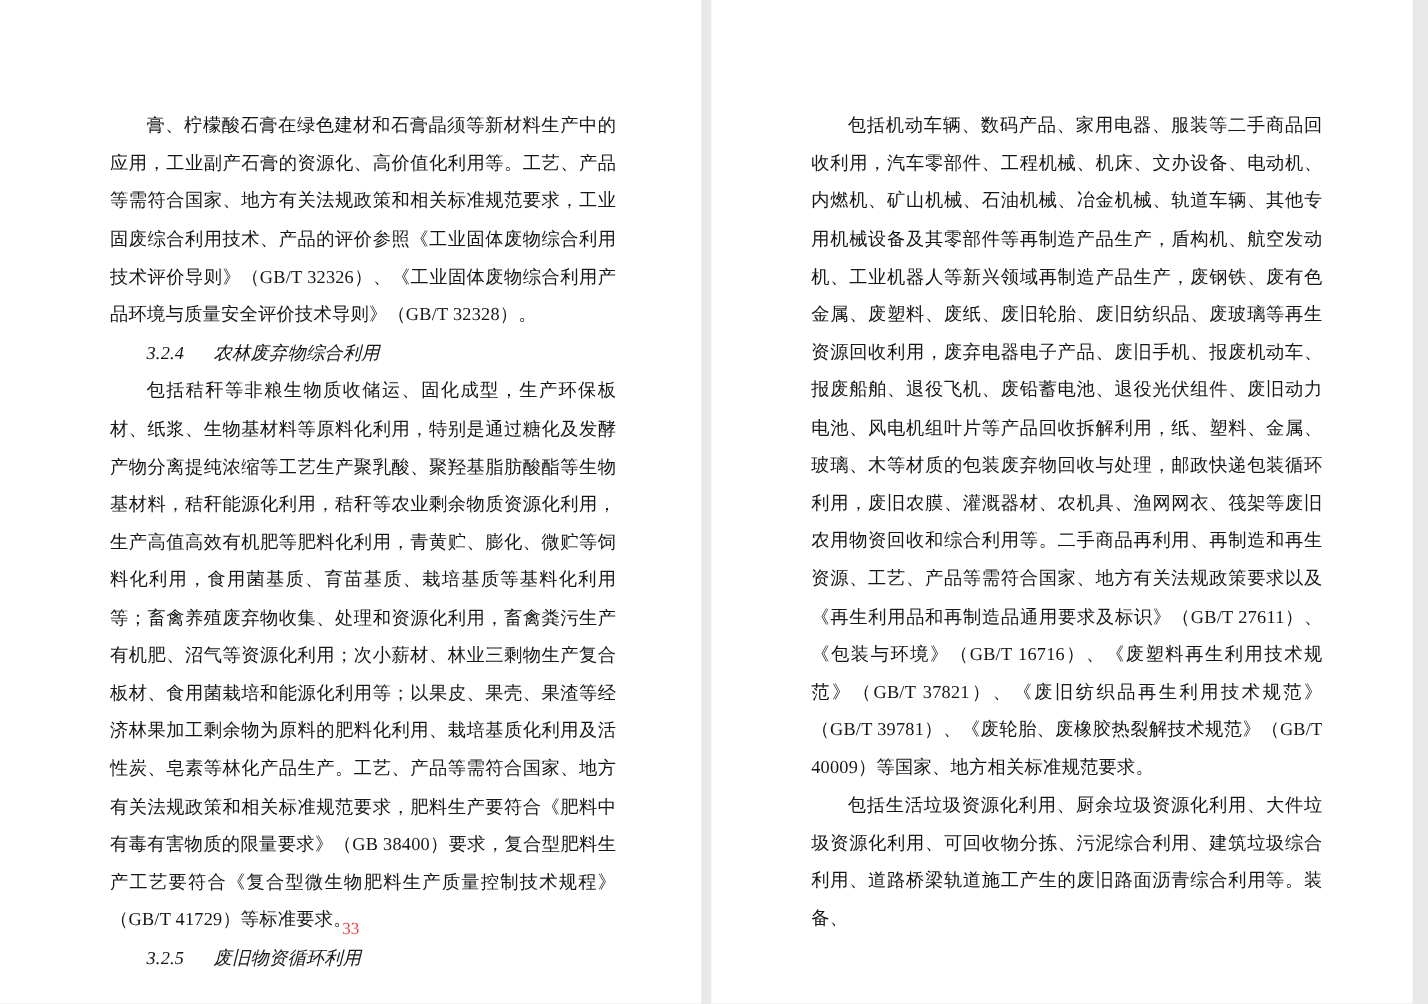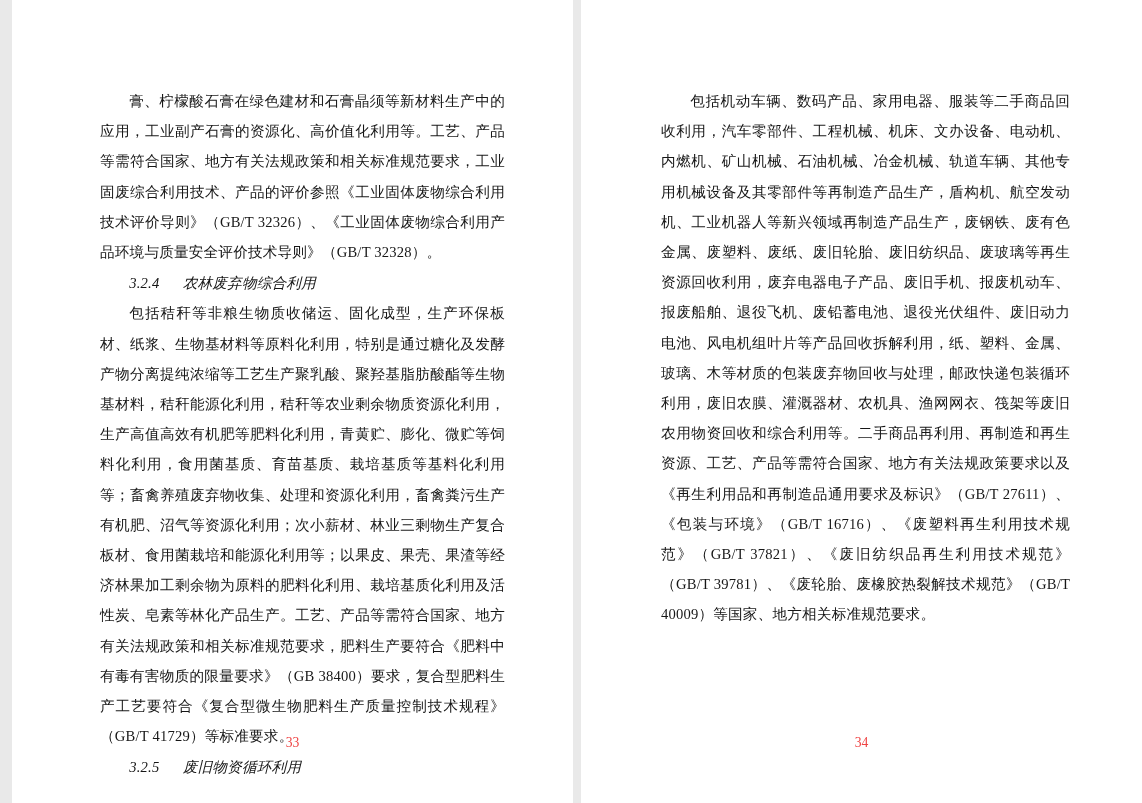--- a/index.html
+++ b/index.html
@@ -20,21 +20,21 @@
     box-sizing: border-box;
   }
   .page {
     background: #ffffff;
     box-sizing: border-box;
     position: relative;
   }
   .page-left {
     width: 561px;
     height: 803px;
-    margin-left: 12px;
+    margin-left: 0px;
   }
   .page-gap {
     width: 8px;
     height: 803px;
     background: #e9e9e9;
   }
   .page-right {
     width: 561px;
     height: 803px;
   }
@@ -93,17 +93,17 @@
       <p class="heading"><span class="num">3.2.5</span><span>废旧物资循环利用</span></p>
     </div>
     <div class="folio">33</div>
   </div>
 
   <div class="page-gap"></div>
 
   <div class="page page-right">
     <div class="page-body">
       <p class="indent">包括机动车辆、数码产品、家用电器、服装等二手商品回收利用，汽车零部件、工程机械、机床、文办设备、电动机、内燃机、矿山机械、石油机械、冶金机械、轨道车辆、其他专用机械设备及其零部件等再制造产品生产，盾构机、航空发动机、工业机器人等新兴领域再制造产品生产，废钢铁、废有色金属、废塑料、废纸、废旧轮胎、废旧纺织品、废玻璃等再生资源回收利用，废弃电器电子产品、废旧手机、报废机动车、报废船舶、退役飞机、废铅蓄电池、退役光伏组件、废旧动力电池、风电机组叶片等产品回收拆解利用，纸、塑料、金属、玻璃、木等材质的包装废弃物回收与处理，邮政快递包装循环利用，废旧农膜、灌溉器材、农机具、渔网网衣、筏架等废旧农用物资回收和综合利用等。二手商品再利用、再制造和再生资源、工艺、产品等需符合国家、地方有关法规政策要求以及《再生利用品和再制造品通用要求及标识》（GB/T 27611）、《包装与环境》（GB/T 16716）、《废塑料再生利用技术规范》（GB/T 37821）、《废旧纺织品再生利用技术规范》（GB/T 39781）、《废轮胎、废橡胶热裂解技术规范》（GB/T 40009）等国家、地方相关标准规范要求。</p>
+      <p class="indent">包括生活垃圾资源化利用、厨余垃圾资源化利用、大件垃圾资源化利用、可回收物分拣、污泥综合利用、建筑垃圾综合利用、道路桥梁轨道施工产生的废旧路面沥青综合利用等。装备、</p>
     </div>
-    <div class="folio">34</div>
   </div>
 
 </div>
 
 </body></html>

